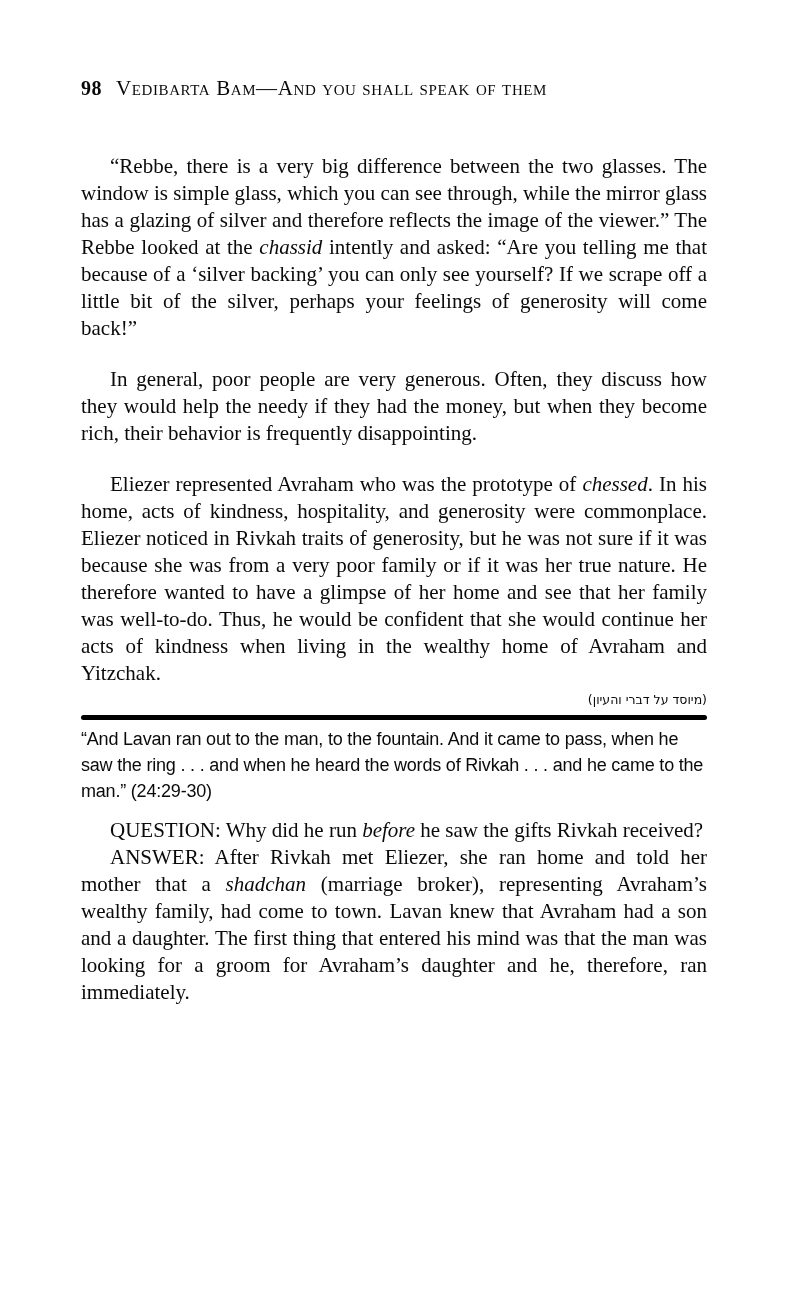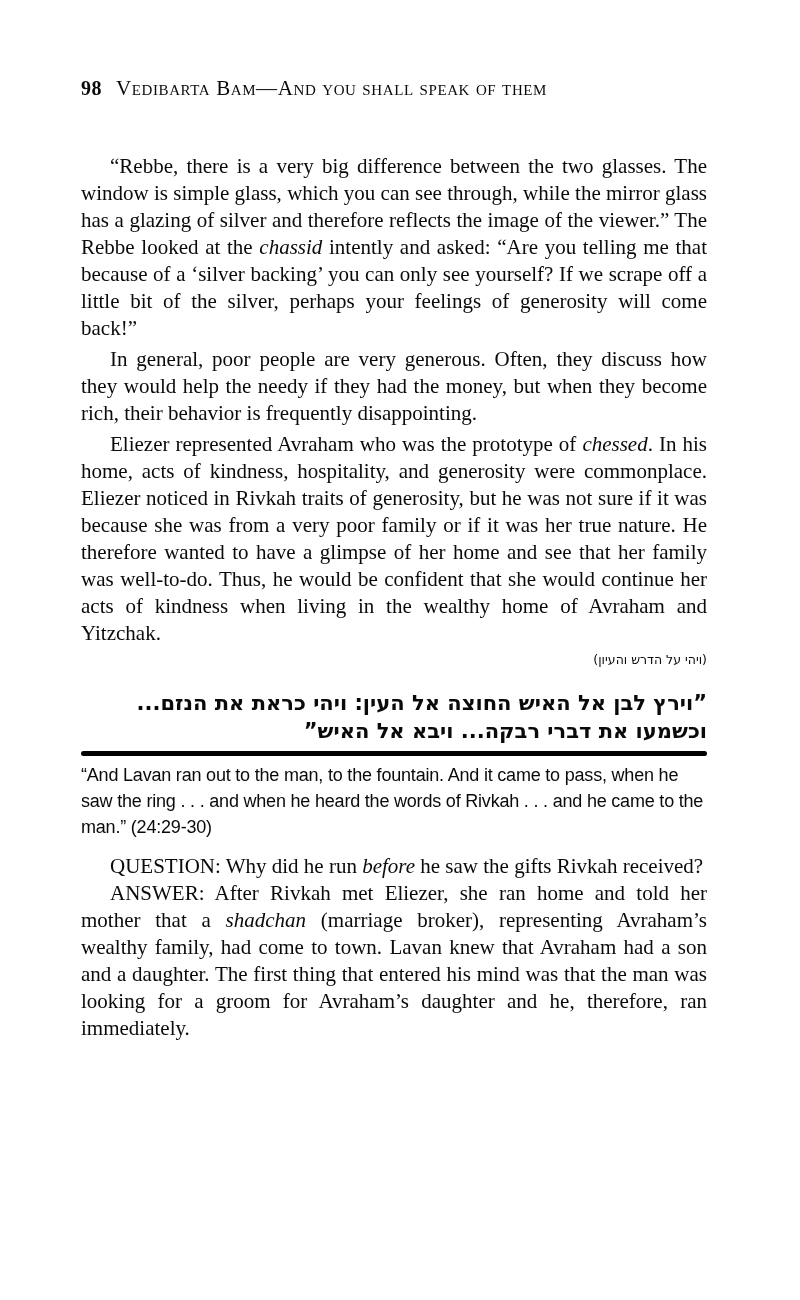--- a/index.html
+++ b/index.html
@@ -34,21 +34,21 @@
     letter-spacing: 0.6px;
     font-size: 21px;
   }
   .body {
     font-size: 21px;
     line-height: 27px;
     text-align: justify;
     text-indent: 29px;
   }
   .p1 { margin-top: 52px; }
-  .pgap { margin-top: 4px; }
+  .pgap { margin-top: 24px; }
   .attribution {
     margin-top: 4px;
     direction: rtl;
     text-align: left; 
     text-align: right;
     font-family: "DejaVu Sans", sans-serif;
     font-size: 12.5px;
     line-height: 18px;
   }
   .hebrew-verse {
@@ -88,26 +88,22 @@
     <div class="pagehead">
       <span class="pagenum">98</span><span class="booktitle">Vedibarta Bam—And you shall speak of them</span>
     </div>
 
     <p class="body p1"><span>“Rebbe, there is a very big difference between the two glasses. The window is simple glass, which you can see through, while the mirror glass has a glazing of silver and therefore reflects the image of the viewer.” The Rebbe looked at the </span><i>chassid</i><span> intently and asked: “Are you telling me that because of a ‘silver backing’ you can only see yourself? If we scrape off a little bit of the silver, perhaps your feelings of generosity will come back!”</span></p>
 
     <p class="body pgap">In general, poor people are very generous. Often, they discuss how they would help the needy if they had the money, but when they become rich, their behavior is frequently disappointing.</p>
 
     <p class="body pgap"><span>Eliezer represented Avraham who was the prototype of </span><i>chessed</i><span>. In his home, acts of kindness, hospitality, and generosity were commonplace. Eliezer noticed in Rivkah traits of generosity, but he was not sure if it was because she was from a very poor family or if it was her true nature. He therefore wanted to have a glimpse of her home and see that her family was well-to-do. Thus, he would be confident that she would continue her acts of kindness when living in the wealthy home of Avraham and Yitzchak.</span></p>
 
-    <div class="attribution" dir="rtl">(ויהי על הדרש והעיון)</div>
+    <div class="attribution" dir="rtl">(מיוסד על דברי והעיון)</div>
 
-    <div class="hebrew-verse" dir="rtl">
-      <div>”וירץ לבן אל האיש החוצה אל העין: ויהי כראת את הנזם...</div>
-      <div>וכשמעו את דברי רבקה... ויבא אל האיש”</div>
-    </div>
 
     <div class="rule"></div>
 
     <div class="translation">“And Lavan ran out to the man, to the fountain. And it came to pass, when he saw the ring . . . and when he heard the words of Rivkah . . . and he came to the man.” (24:29-30)</div>
 
     <p class="body question"><span>QUESTION: Why did he run </span><i>before</i><span> he saw the gifts Rivkah received?</span></p>
 
     <p class="body answer"><span>ANSWER: After Rivkah met Eliezer, she ran home and told her mother that a </span><i>shadchan</i><span> (marriage broker), representing Avraham’s wealthy family, had come to town. Lavan knew that Avraham had a son and a daughter. The first thing that entered his mind was that the man was looking for a groom for Avraham’s daughter and he, therefore, ran immediately.</span></p>
 
   </div>

